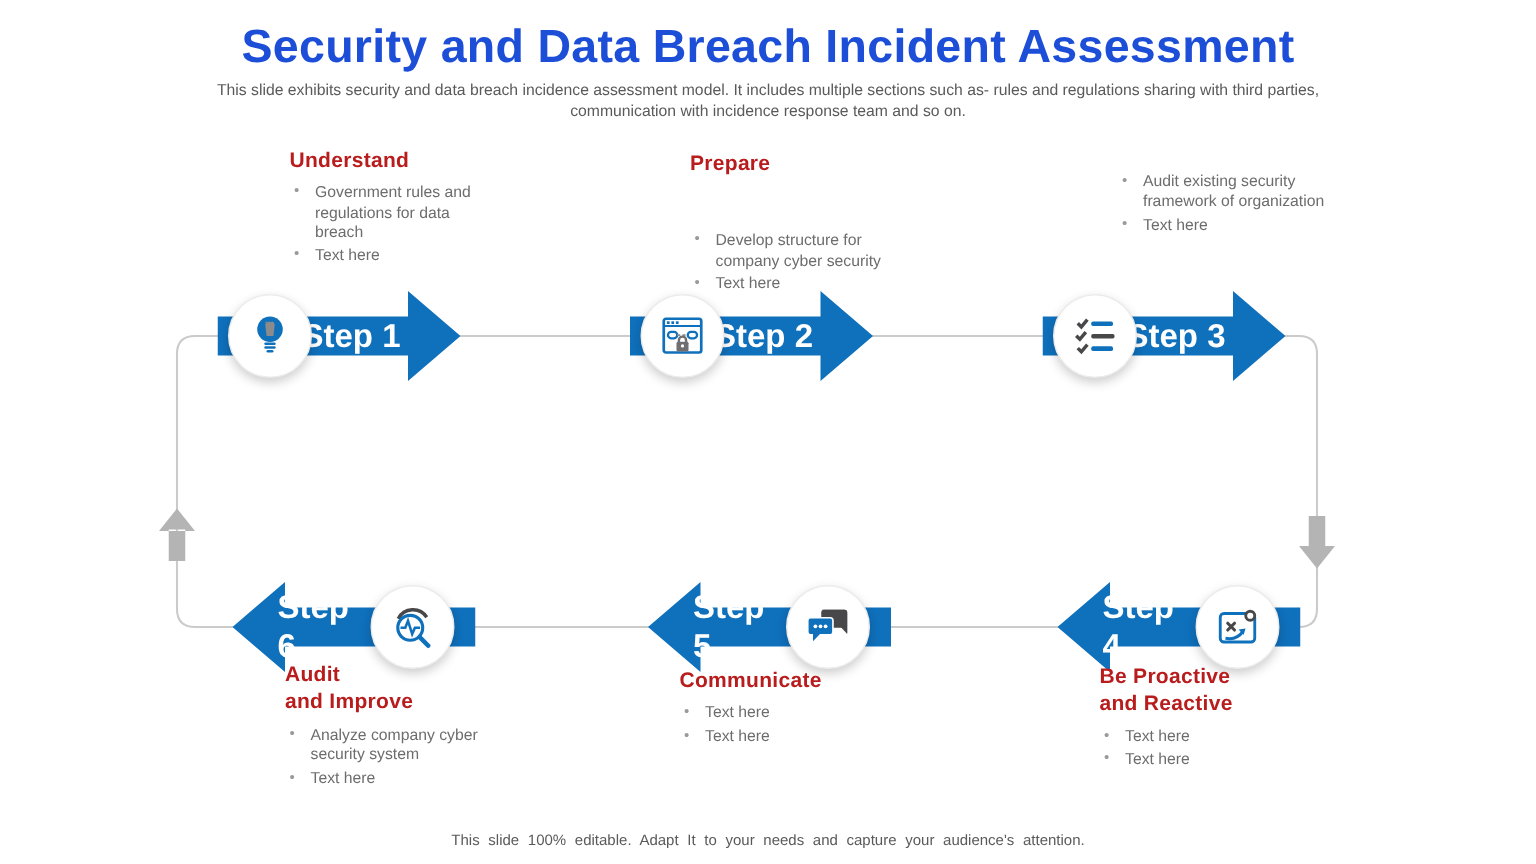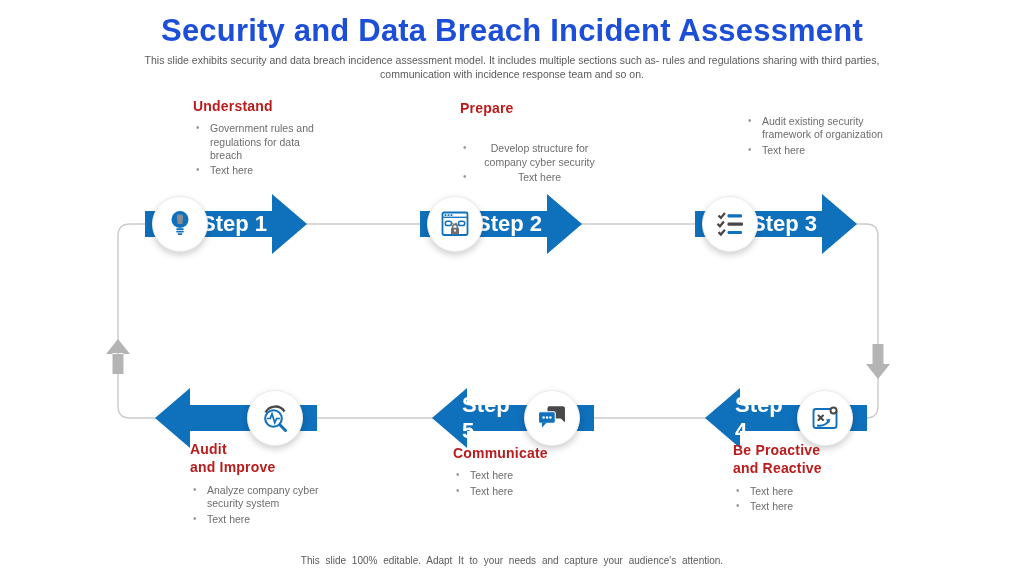--- a/index.html
+++ b/index.html
@@ -47,21 +47,21 @@
   .tb-list li{position:relative;padding-left:17px;font-size:10.5px;color:#6d6d6d;
               line-height:1.27;margin-bottom:2px;}
   .tb-list li::before{content:"\2022";position:absolute;left:3px;top:0;
                       color:#9a9a9a;font-size:10px;}
   #tb1{left:193px;top:97px;width:122px;}
   #tb2{left:460px;top:99px;width:142px;}
   #tb3{left:745px;top:93px;width:158px;}
   #tb4{left:733px;top:441px;width:150px;}
   #tb5{left:453px;top:444px;width:150px;}
   #tb6{left:190px;top:440px;width:145px;}
-  #tb2 .tb-list{margin-top:25px;text-align:center;}
+  #tb2 .tb-list{margin-top:37px;}
   #tb3 .tb-list{margin-top:22px;}
 </style>
 </head>
 <body>
 
 <div class="slide">
 
   <div class="title">Security and Data Breach Incident Assessment</div>
   <div class="subtitle">This slide exhibits security and data breach incidence assessment model. It includes multiple sections such as- rules and regulations sharing with third parties, communication with incidence response team and so on.</div>
 
@@ -132,20 +132,21 @@
         <path d="M6.5 26.1 l2.4 2.4 4-4.8" fill="none" stroke="#48484a" stroke-width="2.3"></path>
         <rect x="15.5" y="24.9" width="14.5" height="3.1" rx="1.2" fill="#0F70BC"></rect>
       </svg>
     </div>
   </div>
 
   <div class="step dir-left" id="step6">
     <svg class="arrow" width="162" height="60" viewBox="0 0 162 60">
       <polygon points="162,17 35,17 35,0 0,30 35,60 35,43 162,43" fill="#0F70BC"></polygon>
     </svg>
+    <div class="step-label">Step 6</div>
     <div class="badge">
       <svg width="36" height="36" viewBox="0 0 36 36">
         <path d="M8.5 12.5 A 11 11 0 0 1 27.5 11.5" fill="none" stroke="#48484a" stroke-width="2.3"></path>
         <circle cx="16.5" cy="18.5" r="8.3" fill="none" stroke="#0F70BC" stroke-width="2.1"></circle>
         <path d="M10 18.5 h3.2 l1.8 -4.6 l2.8 8.8 l1.8 -4.2 h3.4" fill="none" stroke="#0F70BC" stroke-width="1.7"></path>
         <line x1="22.8" y1="24.8" x2="28.5" y2="30.5" stroke="#0F70BC" stroke-width="3" stroke-linecap="round"></line>
       </svg>
     </div>
   </div>
 

